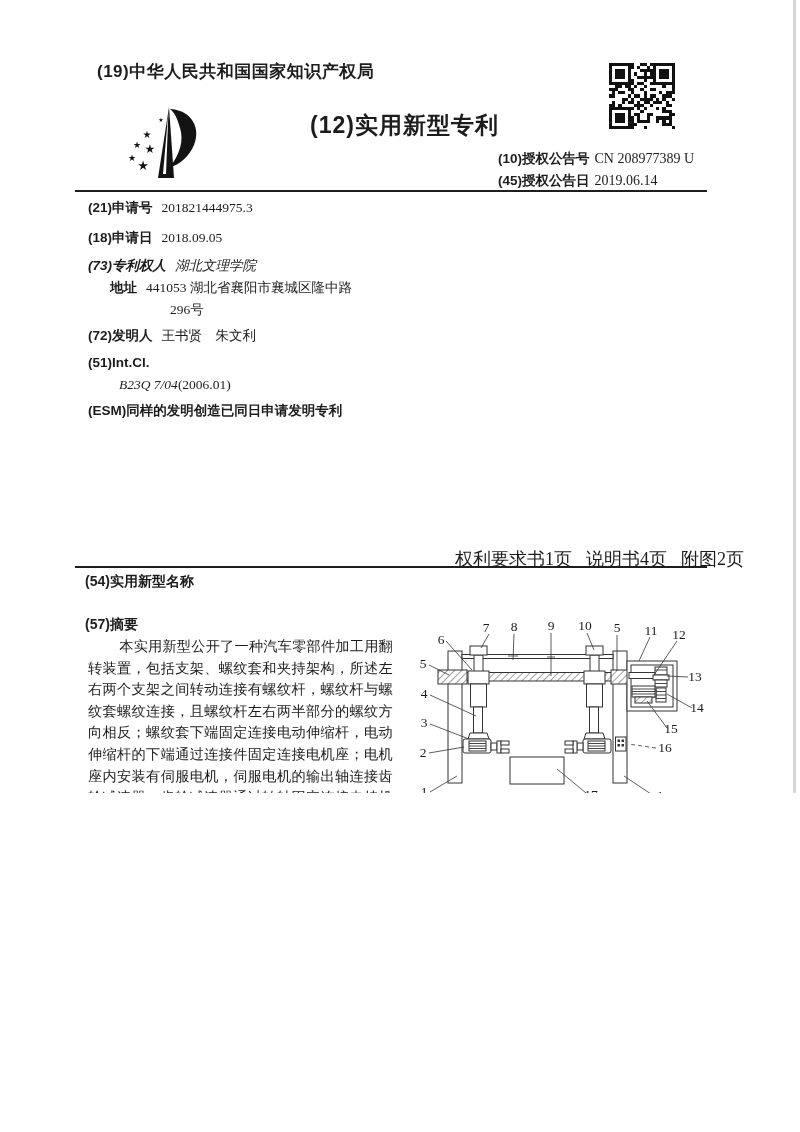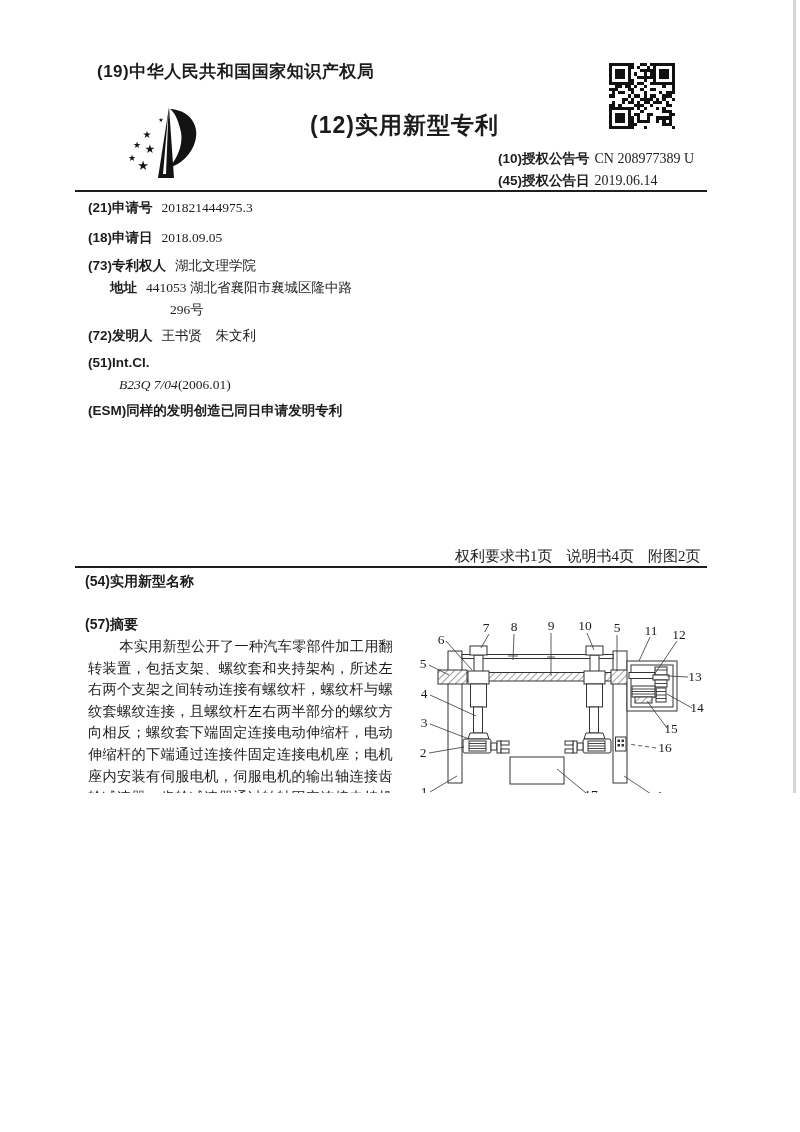--- a/index.html
+++ b/index.html
@@ -11,21 +11,21 @@
   
   .office{left:97px;top:60px;font-size:17px;letter-spacing:.5px;}
   .doctype{left:310px;top:110px;font-size:23px;letter-spacing:1px;}
   .pubrow{left:498px;font-size:13.5px;white-space:nowrap;}
   .pubrow .sval{font-size:14px;margin-left:5px;}
   .rule{background:#1e1e1e;height:2px;}
   
   .brow{font-size:13.5px;white-space:nowrap;}
   .brow .sval{margin-left:9px;}
   
-  .pagesinfo{left:455px;top:547px;font-size:15px;display:flex;gap:14px;white-space:nowrap;}
+  .pagesinfo{left:455px;top:547px;font-size:18px;display:flex;gap:14px;white-space:nowrap;}
   
   .h54{left:85px;top:573px;font-size:14px;}
   .titletxt{left:122px;top:595px;font-size:14.5px;letter-spacing:1px;}
   .h57{left:85px;top:616px;font-size:14px;}
   .abstract{left:88px;top:636px;width:305px;font-size:14.2px;line-height:21.6px;
             text-align:justify;text-indent:2.2em;letter-spacing:.2px;}
   
   .sidecode{left:15px;top:929px;width:130px;height:16px;transform:rotate(-90deg);
             font-size:13.5px;letter-spacing:1.5px;color:#333;text-align:center;white-space:nowrap;}
   
@@ -89,21 +89,21 @@
   </div>
 
   <div class="abs rule" style="left:75px;top:190px;width:632px;"></div>
 
   <div class="abs brow" style="left:88px;top:199px;">
     <span class="blabel">(21)申请号</span><span class="sval">201821444975.3</span>
   </div>
   <div class="abs brow" style="left:88px;top:229px;">
     <span class="blabel">(18)申请日</span><span class="sval">2018.09.05</span>
   </div>
-  <div class="abs brow" style="left:88px;top:257px;">
+  <div class="abs brow" style="left:88px;top:257px;font-style:italic;">
     <span class="blabel">(73)专利权人</span><span class="sval">湖北文理学院</span>
   </div>
   <div class="abs brow" style="left:110px;top:279px;">
     <span class="blabel">地址</span><span class="sval">441053 湖北省襄阳市襄城区隆中路</span>
   </div>
   <div class="abs brow sval" style="left:170px;top:301px;">296号</div>
   <div class="abs brow" style="left:88px;top:327px;">
     <span class="blabel">(72)发明人</span><span class="sval">王书贤　朱文利</span>
   </div>
   <div class="abs brow blabel" style="left:88px;top:355px;">(51)Int.Cl.</div>

